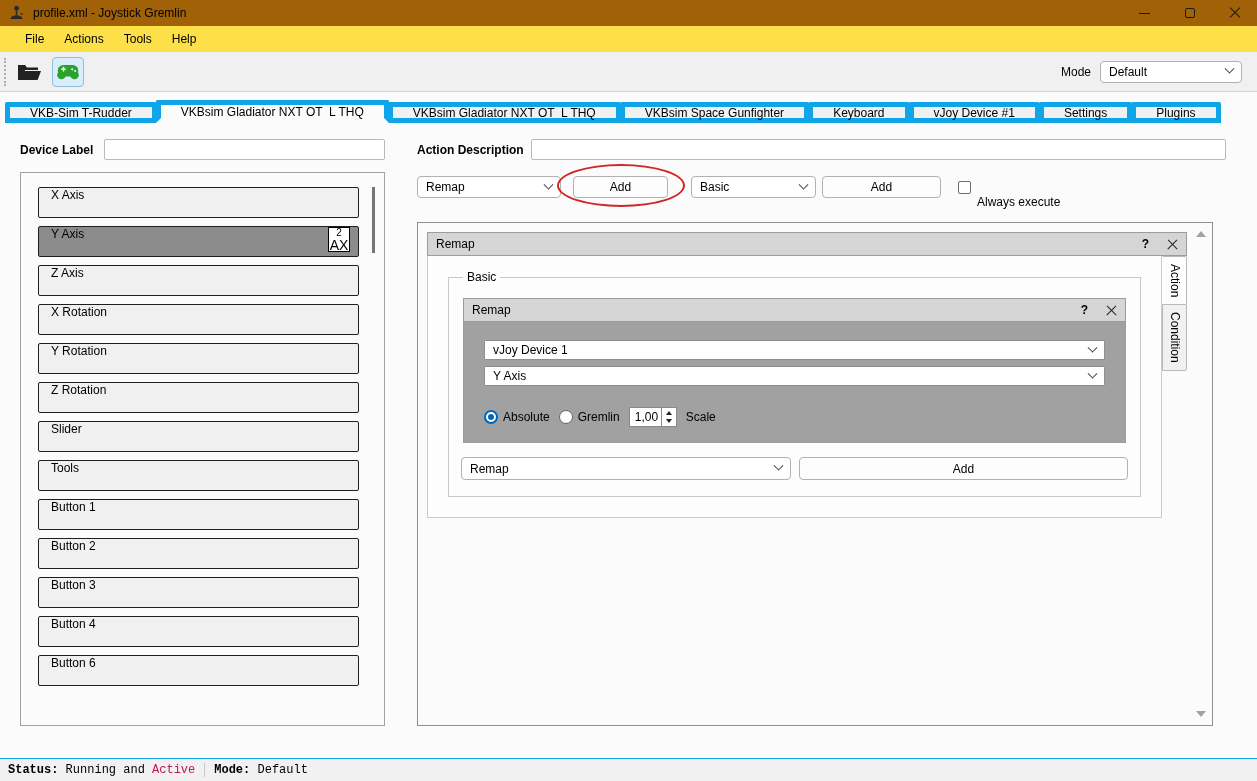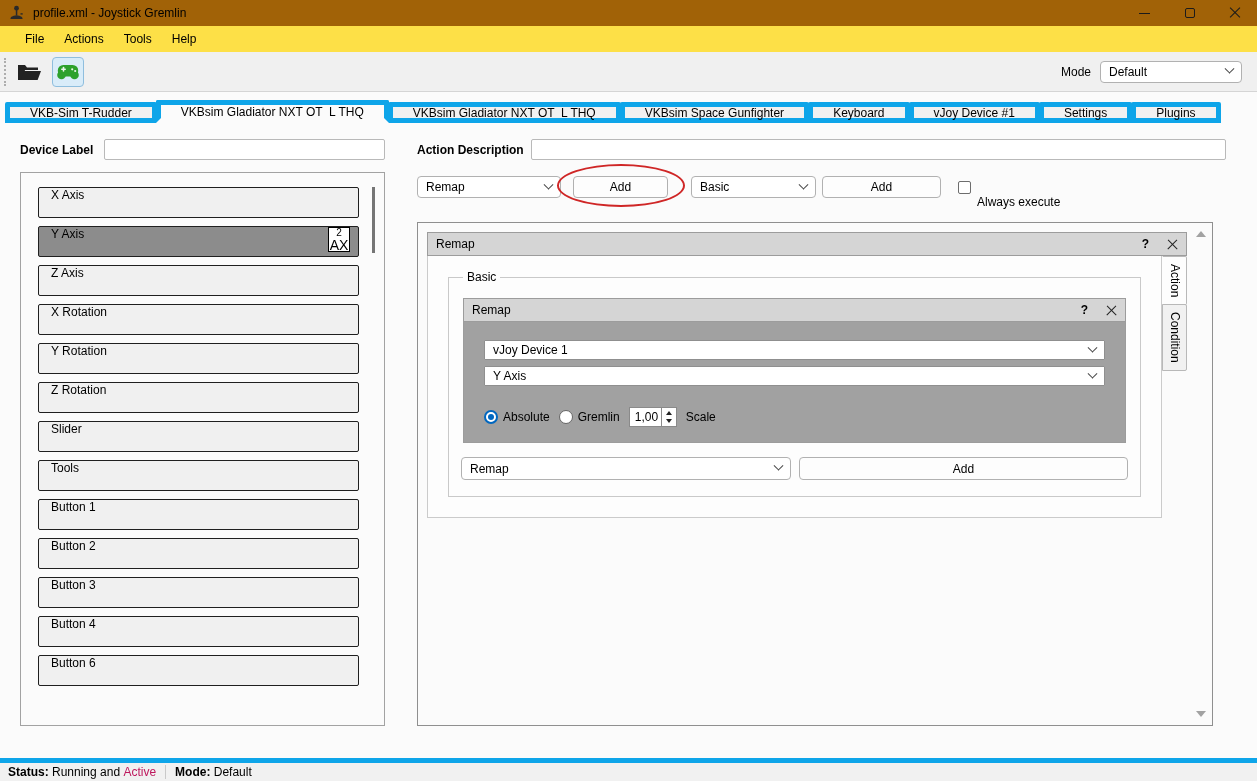--- a/index.html
+++ b/index.html
@@ -111,21 +111,21 @@
     align-items:center; justify-content:space-evenly; }
   .tri-up { width:0; height:0; border-left:3.5px solid transparent; border-right:3.5px solid transparent;
     border-bottom:4px solid #222; }
   .tri-down { width:0; height:0; border-left:3.5px solid transparent; border-right:3.5px solid transparent;
     border-top:4px solid #222; }
   .add-row { display:flex; gap:8px; margin-top:14px; }
   .add-row .combo { flex:0 0 330px; height:23px; }
   .add-row .btn { flex:1; height:23px; }
   
   .statusbar { position:absolute; left:0; right:0; bottom:0; height:23px; background:#f1f1f1;
-    border-top:5px solid #0ea5e9; display:flex; align-items:center; padding-left:8px; }
+    border-top:1px solid #0ea5e9; display:flex; align-items:center; padding-left:8px;font-family:Liberation Mono, monospace; }
   .statusbar .sep { width:1px; height:14px; background:#c9c9c9; margin:0 9px; }
   .green { color:#be185d; }
   .bold { font-weight:bold; }
   .sp { white-space:pre; }
 </style>
 </head>
 <body>
 
 <div class="titlebar">
   <svg class="app-icon" viewBox="0 0 16 16">

